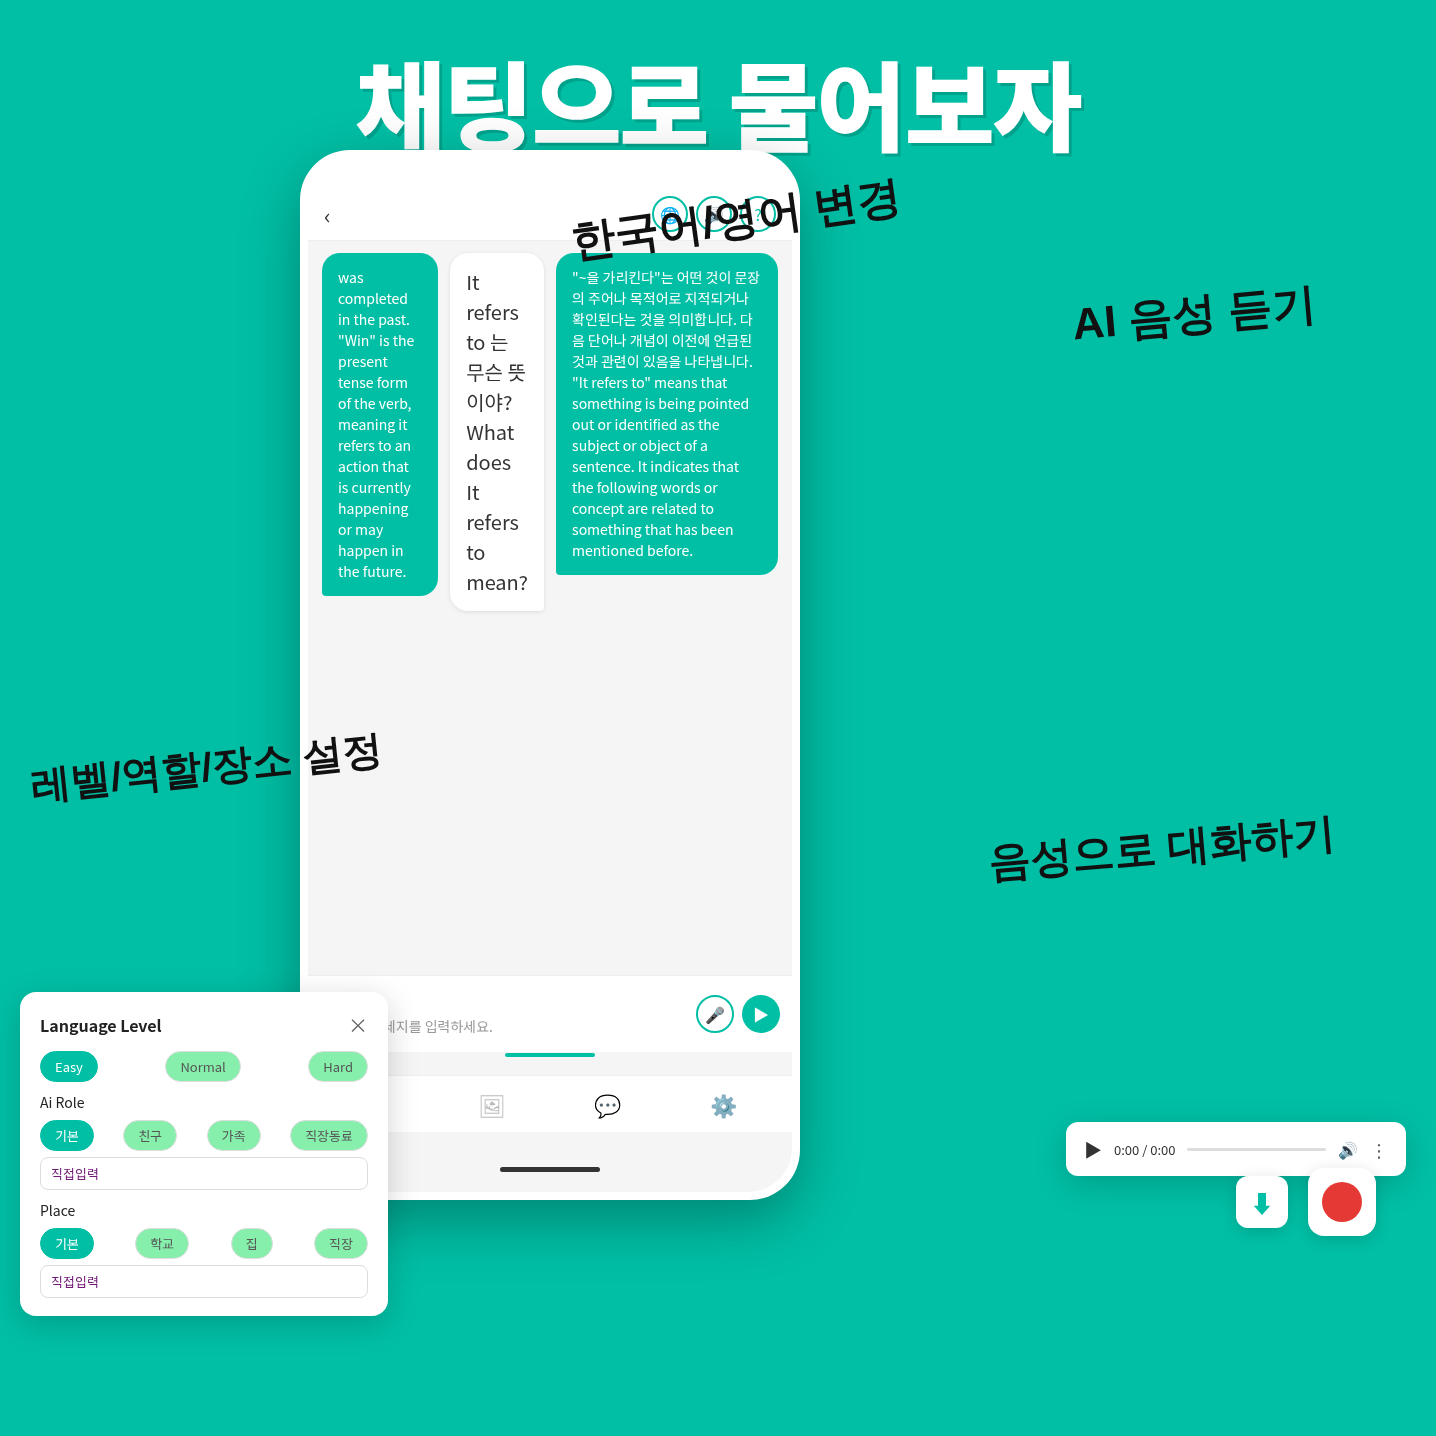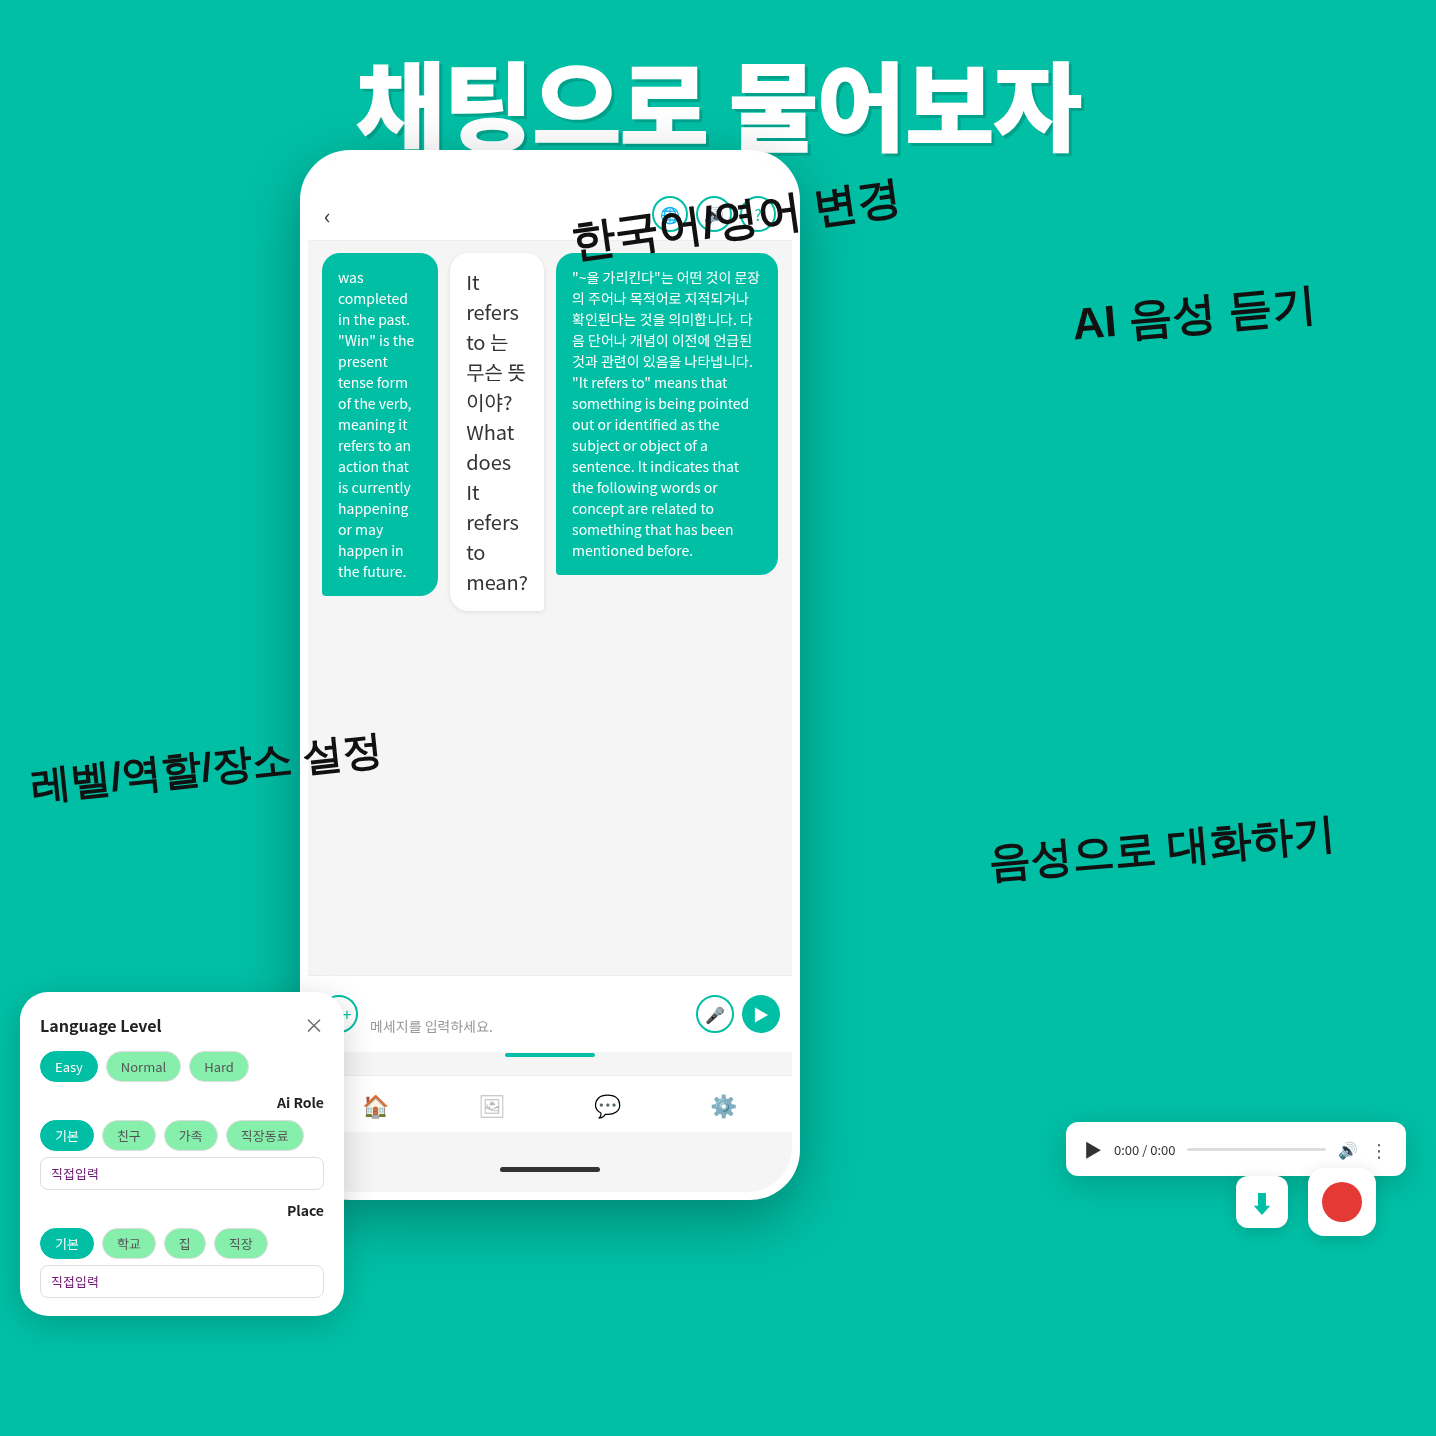--- a/index.html
+++ b/index.html
@@ -233,23 +233,23 @@
       height: 5px;
       background: #333;
       border-radius: 3px;
     }
 
     
     .level-panel {
       position: absolute;
       bottom: 120px;
       left: 20px;
-      width: 324px;
-      background: white;
-      border-radius: 28px;
+      width: 368px;
+      background: white;
+      border-radius: 16px;
       box-shadow: 0 8px 32px rgba(0,0,0,0.18);
       padding: 18px 20px;
       z-index: 30;
     }
     .level-panel-header {
       display: flex;
       justify-content: space-between;
       align-items: center;
       margin-bottom: 12px;
     }
@@ -258,31 +258,31 @@
       font-weight: 700;
       color: #222;
     }
     .level-panel-close {
       font-size: 20px;
       color: #666;
       cursor: pointer;
     }
     .level-section-label {
       font-size: 14px;
-      font-weight: 700;
+      font-weight: 400;
       color: #222;
       margin-bottom: 8px;
       margin-top: 10px;
-      text-align: right;
     }
     .tag-row {
       display: flex;
       gap: 8px;
       flex-wrap: wrap;
       margin-bottom: 6px;
+      justify-content: space-between;
     }
     .tag {
       padding: 5px 14px;
       border-radius: 20px;
       font-size: 13px;
       border: 1.5px solid #ddd;
       color: #555;
       background: #86efac;
     }
     .tag.active {

